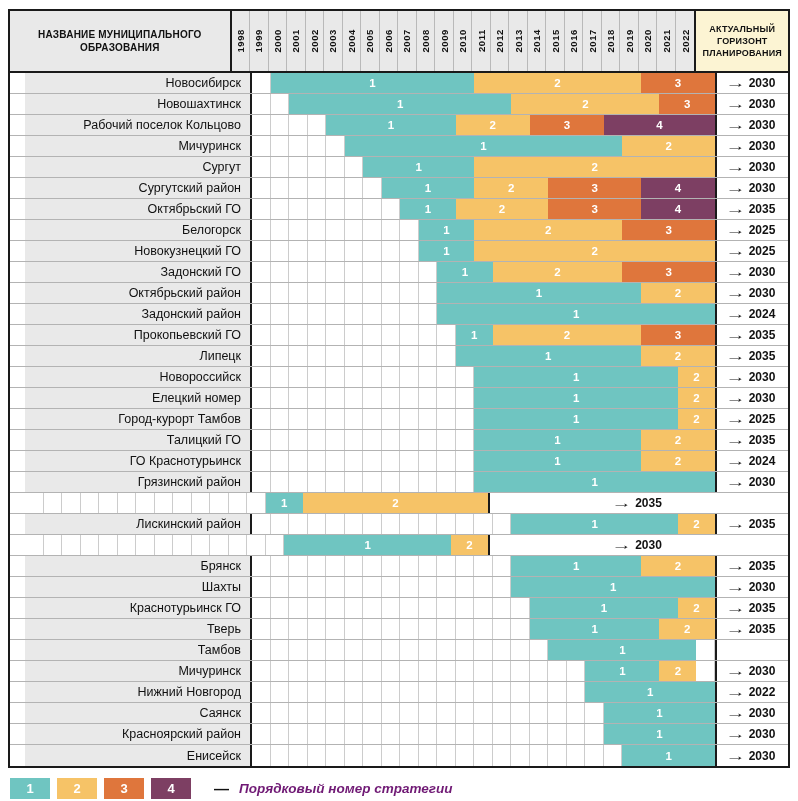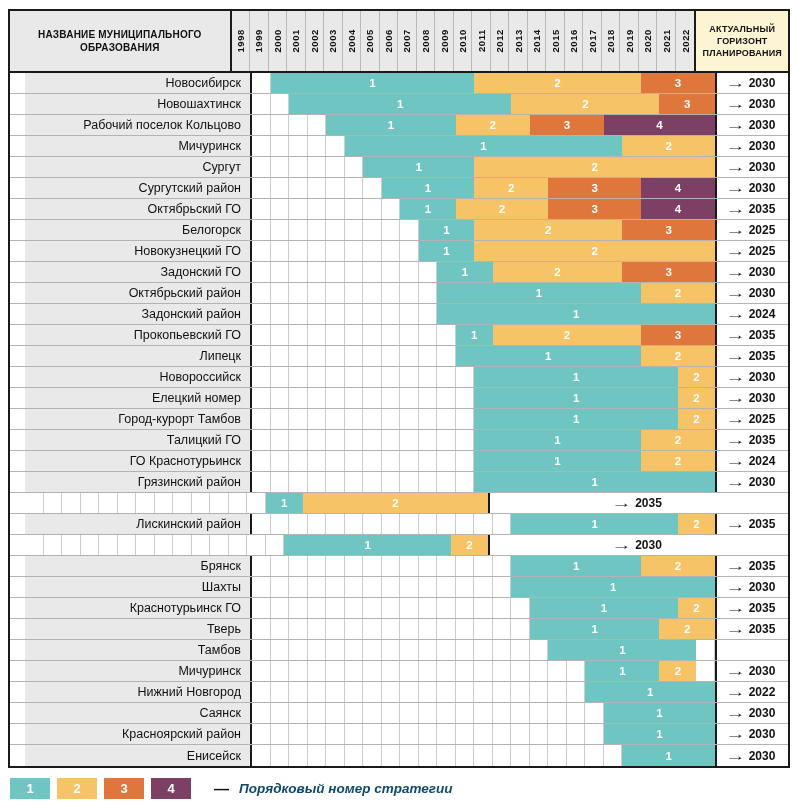--- a/index.html
+++ b/index.html
@@ -54,21 +54,21 @@
   }
   .arrow { display: inline-block; transform: scaleX(1.7); margin-right: 7px; font-weight: normal; font-size: 12px; }
 
   .legend { display: flex; align-items: center; margin: 9px 0 0 2px; height: 22px; }
   .swatch {
     width: 40px; height: 21px; margin-right: 7px;
     display: flex; align-items: center; justify-content: center;
     color: #fff; font-weight: bold; font-size: 13px;
   }
   .legend-dash { margin: 0 10px 0 16px; font-size: 15px; font-weight: bold; }
-  .legend-caption { font-style: italic; font-weight: bold; font-size: 13.5px; color: #0c4a6e; }
+  .legend-caption { font-style: italic; font-weight: bold; font-size: 13.5px; color: #701a75; }
 </style>
 </head>
 <body>
 
 <div class="page">
   <div class="table">
     <div class="header">
       <div class="name-head">НАЗВАНИЕ МУНИЦИПАЛЬНОГО ОБРАЗОВАНИЯ</div>
       <div class="years-head">
           <div class="year-cell">

